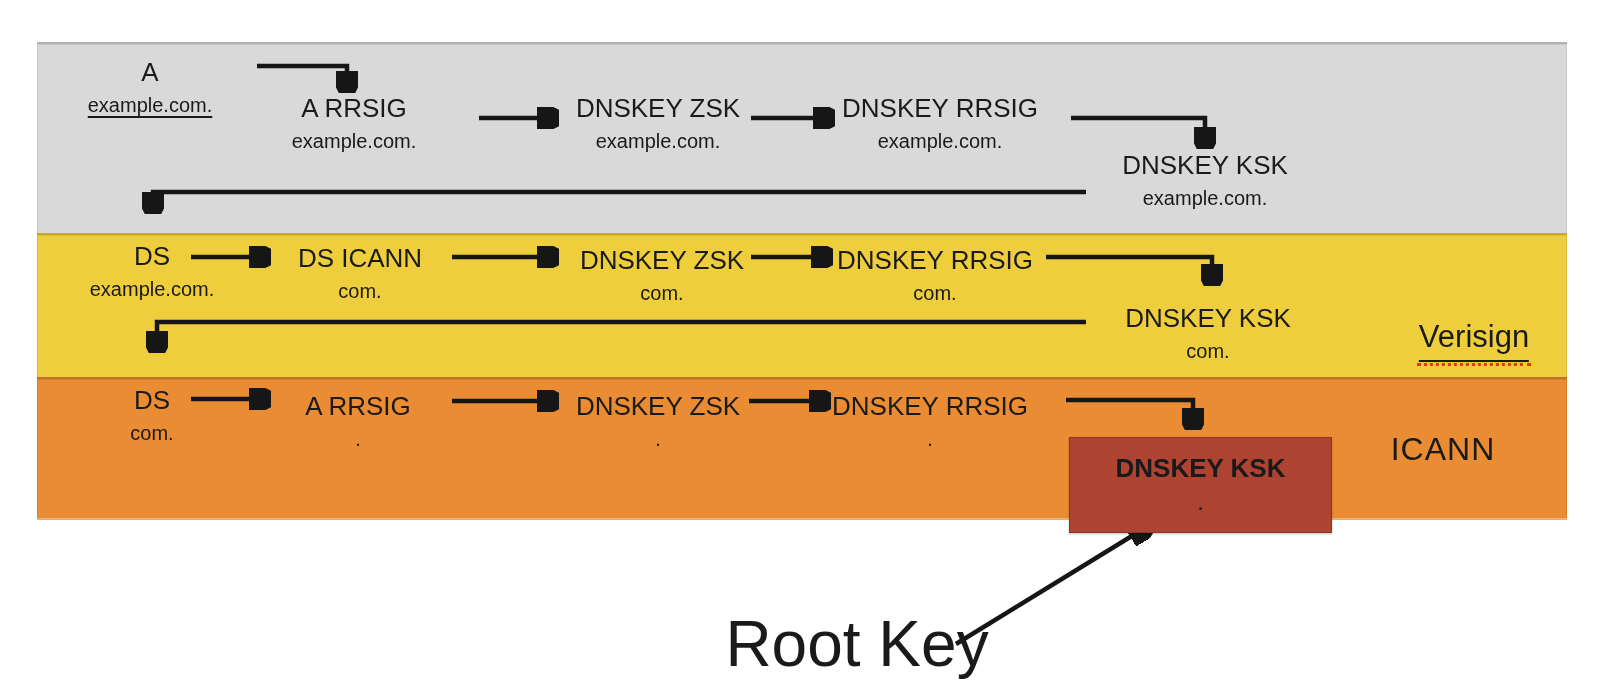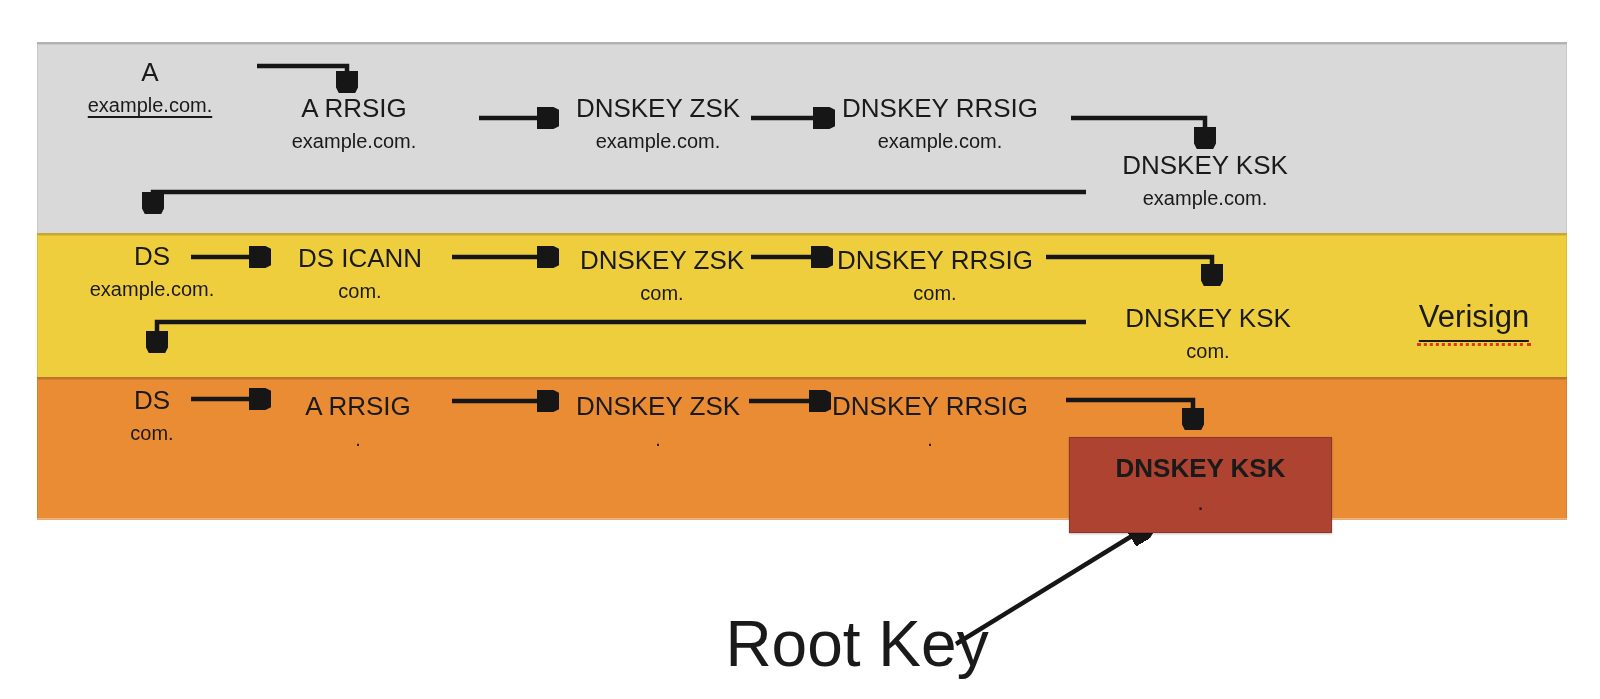--- a/index.html
+++ b/index.html
@@ -23,21 +23,21 @@
   .node-title{font-size:26px;line-height:33px;}
   .node-sub{font-size:20px;line-height:33px;}
   .sub-underline{text-decoration:underline;text-decoration-thickness:2px;text-underline-offset:4px;}
   .band-label{
     position:absolute;transform:translateX(-50%);text-align:center;white-space:nowrap;
     font-size:31px;line-height:43px;
   }
   .icann-label{font-size:32px;letter-spacing:1px;}
   .verisign-text{
     display:inline-block;position:relative;
-    border-bottom:2px solid #1a1a1a;padding-bottom:2px;
+    border-bottom:2px solid #1a1a1a;padding-bottom:2px;margin-top:20px;
   }
   .verisign-text::after{
     content:"";position:absolute;left:-2px;right:-2px;bottom:-6px;
     border-top:3px dotted #d8391b;
   }
   .highlight-box{
     position:absolute;left:1069px;top:437px;width:263px;height:96px;
     box-shadow:inset 0 0 0 1px rgba(0,0,0,0.18), 0 1px 2px rgba(0,0,0,0.25);
     text-align:center;padding-top:14px;box-sizing:border-box;
   }
@@ -146,16 +146,19 @@
   <div class="highlight-box" style="background-color: rgb(173, 67, 48);">
     <div class="node-title">DNSKEY KSK</div>
     <div class="node-sub">.</div>
   </div>
 
   <div class="band-label" style="left:1458px;top:97px">
   </div>
   <div class="band-label" style="left:1474px;top:295px">
     <span class="verisign-text">Verisign</span>
   </div>
+  <div class="band-label icann-label" style="left:1443px;top:428px">
+    <span>ICANN</span>
+  </div>
 
   <div class="root-key">Root Key</div>
 
 </div>
 
 </body></html>

